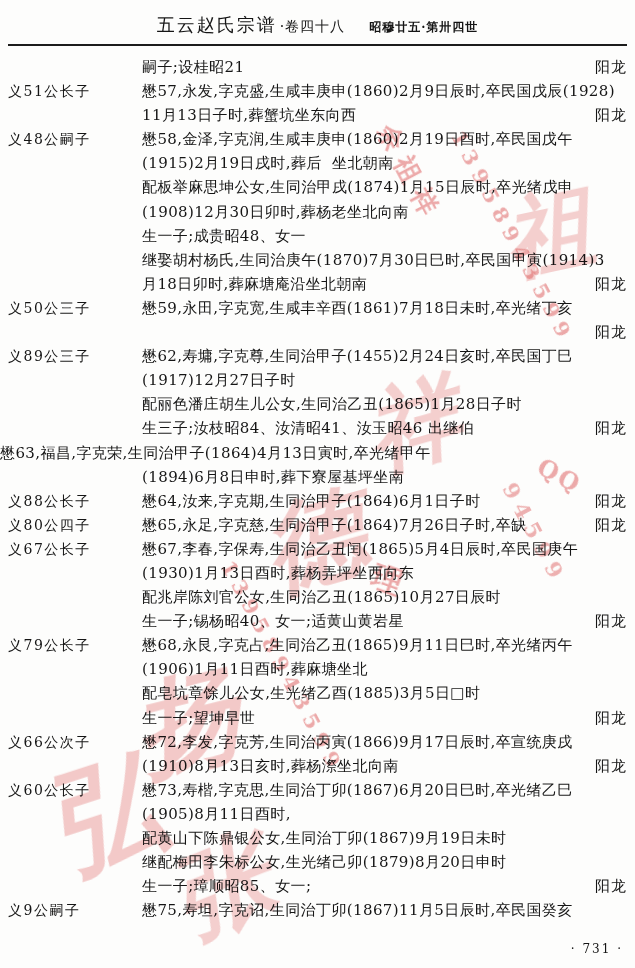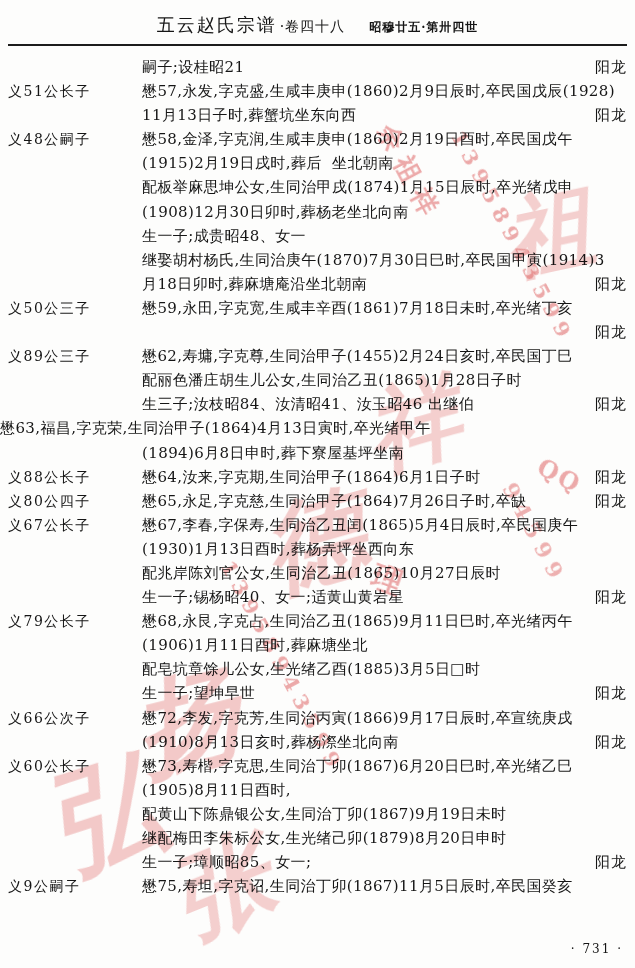--- a/index.html
+++ b/index.html
@@ -126,20 +126,25 @@
     <span class="row-label"></span>
     <span class="row-marker">阳龙</span>
   </div>
 
   <div class="row">
     <span class="row-label">义89公三子</span>
     <span class="row-text">懋62,寿墉,字克尊,生同治甲子(1455)2月24日亥时,卒民国丁巳</span>
     <span class="row-marker"></span>
   </div>
 
+  <div class="row">
+    <span class="row-label"></span>
+    <span class="row-text">(1917)12月27日子时</span>
+    <span class="row-marker"></span>
+  </div>
 
   <div class="row">
     <span class="row-label"></span>
     <span class="row-text">配丽色潘庄胡生儿公女,生同治乙丑(1865)1月28日子时</span>
     <span class="row-marker"></span>
   </div>
 
   <div class="row">
     <span class="row-label"></span>
     <span class="row-text">生三子;汝枝昭84、汝清昭41、汝玉昭46 出继伯</span>

